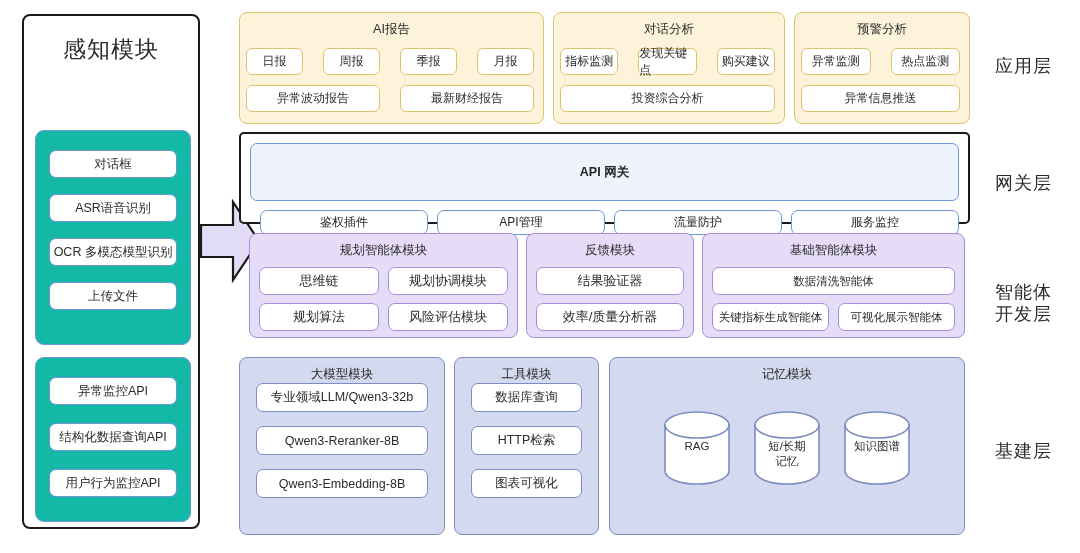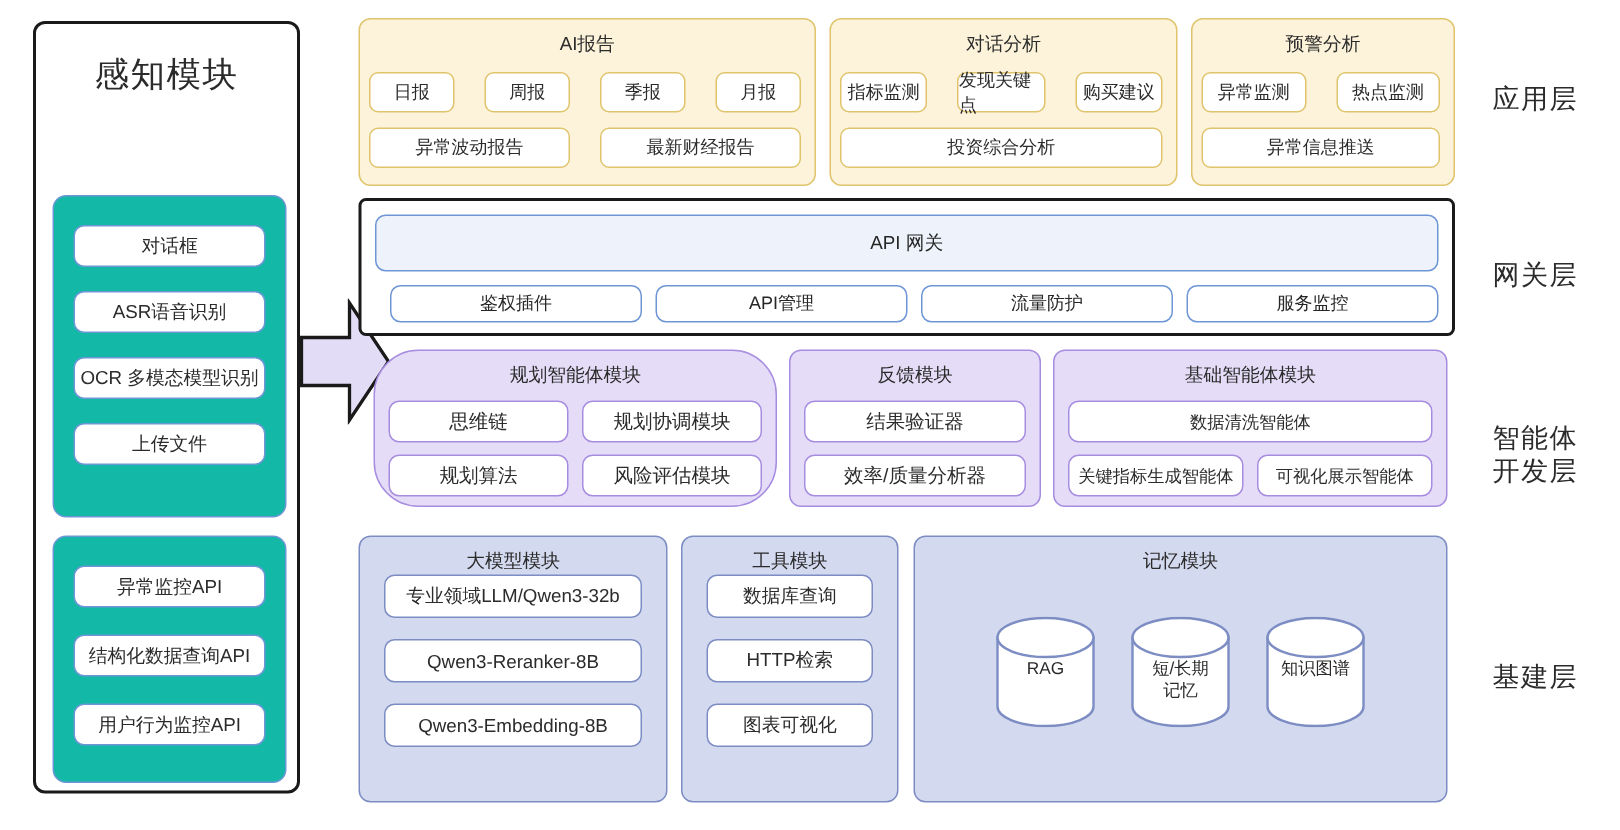--- a/index.html
+++ b/index.html
@@ -139,29 +139,30 @@
 
   
   .gw-layer {
     left: 239px; top: 132px; width: 731px; height: 92px;
     border: 2.2px solid #1a1a1a;
     border-radius: 5px;
     background: #ffffff;
   }
   .gw-main {
     margin: 9px 9px 0 9px;
-    height: 38px;
+    height: 58px;
     background: #EEF3FB;
     border: 1.5px solid #6E96D6;
     border-radius: 7px;
     display: flex;
     align-items: center;
     justify-content: center;
     font-size: 12.5px;
     box-sizing: border-box;
+    font-weight: bold;
   }
   .gw-row {
     display: flex;
     gap: 9px;
     margin: 9px 9px 0 9px;
     padding-left: 10px;
   }
   .gbox {
     flex: 1;
     background: #ffffff;
@@ -179,21 +180,21 @@
   .agent-layer { left: 249px; top: 233px; width: 716px; height: 105px; }
   .agent-group {
     position: absolute;
     top: 0;
     height: 105px;
     background: #E5DDF8;
     border: 1.7px solid #A78DE0;
     border-radius: 8px;
     box-sizing: border-box;
   }
-  .agent-group.mg1 { left: 0; width: 269px; border-radius: 30px; }
+  .agent-group.mg1 { left: 0; width: 269px; }
   .agent-group.mg2 { left: 277px; width: 168px; }
   .agent-group.mg3 { left: 453px; width: 263px; }
   .agent-row {
     display: flex;
     gap: 9px;
     margin: 8px 9px 0 9px;
   }
   .mbox {
     flex: 1;
     background: #ffffff;

